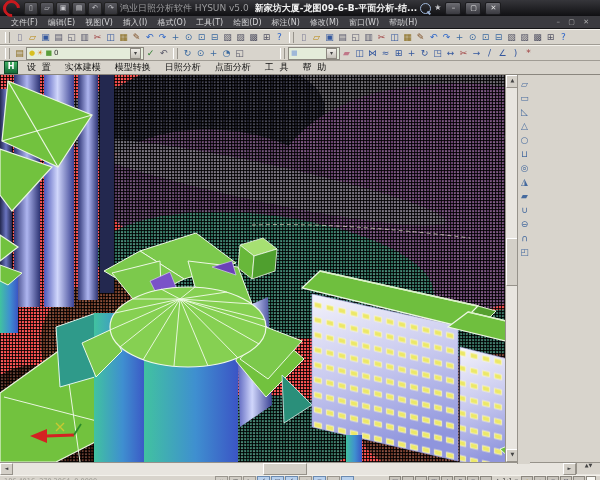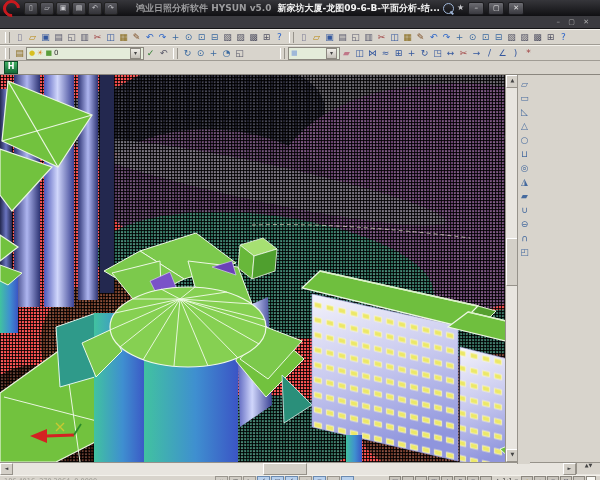--- a/index.html
+++ b/index.html
@@ -1,21 +1,21 @@
 <!DOCTYPE html>
 <html><head>
 <meta charset="utf-8">
 <style>
   html,body{margin:0;padding:0;background:#000;}
   #app{position:relative;width:600px;height:480px;font-family:"DejaVu Sans",sans-serif;overflow:hidden;background:#d8d4cc;}
   
   .titlebar{height:16px;background:linear-gradient(#36363b,#101013);display:flex;align-items:center;padding:0 3px;gap:2px;}
   .logo{width:11px;height:11px;border-radius:50%;border:3px solid #c8191e;border-right-color:transparent;transform:rotate(40deg);margin-right:2px;flex:none;}
   .qa{width:12px;height:11px;background:linear-gradient(#5a5a60,#333338);border:1px solid #222;border-radius:2px;color:#c8c8cc;font-size:7px;line-height:10px;text-align:center;flex:none;}
-  .t-app{color:#9c9c9e;font-size:9px;white-space:nowrap;margin-left:16px;font-weight:bold;}
+  .t-app{color:#9c9c9e;font-size:9px;white-space:nowrap;margin-left:0;}
   .t-doc{color:#f2f2f2;font-size:9px;font-weight:bold;white-space:nowrap;margin-left:4px;overflow:hidden;}
   .search{width:108px;height:10px;background:#ccd8c6;border:1px solid #55585e;font-size:7px;color:#7c8c78;padding:0 2px;margin-left:auto;flex:none;}
   .ic-mag{width:9px;height:9px;border:1.5px solid #9fb6d8;border-radius:50%;position:relative;flex:none;margin:0 1px;}
   .ic-mag::after{content:"";position:absolute;width:4px;height:1.5px;background:#9fb6d8;transform:rotate(45deg);left:6px;top:8px;}
   .ic-star{color:#c8c8cc;font-size:8px;line-height:12px;flex:none;}
   .wbtn{width:14px;height:11px;background:linear-gradient(#6c6c72,#3a3a40);border:1px solid #1c1c1f;border-radius:2px;color:#e0e0e0;font-size:7px;line-height:10px;text-align:center;margin-left:2px;flex:none;}
   
   .menubar{height:12px;background:#3b3b40;display:flex;align-items:center;padding:0 6px;gap:1px;border-bottom:1px solid #141416;}
   .mi{color:#d2d2d4;font-size:8px;padding:0 5px;white-space:nowrap;}
   .mwin{margin-left:auto;color:#aaa;font-size:7px;letter-spacing:3px;padding-right:2px;}
@@ -78,20 +78,33 @@
     <span class="t-app">鸿业日照分析软件 HYSUN v5.0</span>
     <span class="t-doc">新家坊大厦-龙图09-6-B-平面分析-结...</span>
     <span class="ic-mag"></span>
     <span class="ic-star">★</span>
     <span class="wbtn">–</span>
     <span class="wbtn">▢</span>
     <span class="wbtn">✕</span>
   </div>
 
   <div class="menubar">
+    <span style="display:flex;">
+        <span class="mi">文件(F)</span>
+        <span class="mi">编辑(E)</span>
+        <span class="mi">视图(V)</span>
+        <span class="mi">插入(I)</span>
+        <span class="mi">格式(O)</span>
+        <span class="mi">工具(T)</span>
+        <span class="mi">绘图(D)</span>
+        <span class="mi">标注(N)</span>
+        <span class="mi">修改(M)</span>
+        <span class="mi">窗口(W)</span>
+        <span class="mi">帮助(H)</span>
+      </span>
     <span class="mwin">–  ▢  ✕</span>
   </div>
 
   <div class="tbrow">
     <span class="grip"></span>
     <span style="display:flex;">
         <span class="tbi" style="color: rgb(125, 125, 150);">▯</span>
         <span class="tbi" style="color: rgb(184, 134, 11);">▱</span>
         <span class="tbi" style="color: rgb(51, 87, 158);">▣</span>
         <span class="tbi" style="color: rgb(90, 90, 110);">▤</span>
@@ -182,20 +195,29 @@
         <span class="tbi" style="color: rgb(51, 87, 158);">→</span>
         <span class="tbi" style="color: rgb(51, 87, 158);">/</span>
         <span class="tbi" style="color: rgb(51, 87, 158);">∠</span>
         <span class="tbi" style="color: rgb(51, 87, 158);">)</span>
         <span class="tbi" style="color: rgb(158, 60, 60);">*</span>
       </span>
   </div>
 
   <div class="hyrow">
     <span class="hylogo">H</span>
+    <span style="display:flex;">
+        <span class="hyi">设  置</span>
+        <span class="hyi">实体建模</span>
+        <span class="hyi">模型转换</span>
+        <span class="hyi">日照分析</span>
+        <span class="hyi">点面分析</span>
+        <span class="hyi">工  具</span>
+        <span class="hyi">帮  助</span>
+      </span>
   </div>
 
   <div class="canvasrow">
     <div class="canvas">
 
       <div class="patch" style="left:55px;top:-10px;width:540px;height:95px;background:#56535a;border-radius:45%;transform:rotate(-2deg);"></div>
       <div class="patch" style="left:95px;top:-15px;width:230px;height:110px;background:#20202c;border-radius:50%;transform:rotate(-4deg);"></div>
       <div class="patch" style="left:270px;top:10px;width:330px;height:230px;background:#64406a;border-radius:45%;transform:rotate(-6deg);"></div>
       <div class="patch" style="left:100px;top:55px;width:240px;height:130px;background:#573a5e;border-radius:50%;transform:rotate(5deg);"></div>
       <div class="patch" style="left:70px;top:88px;width:380px;height:38px;background:#6a6870;border-radius:50%;transform:rotate(12deg);opacity:.85;"></div>

